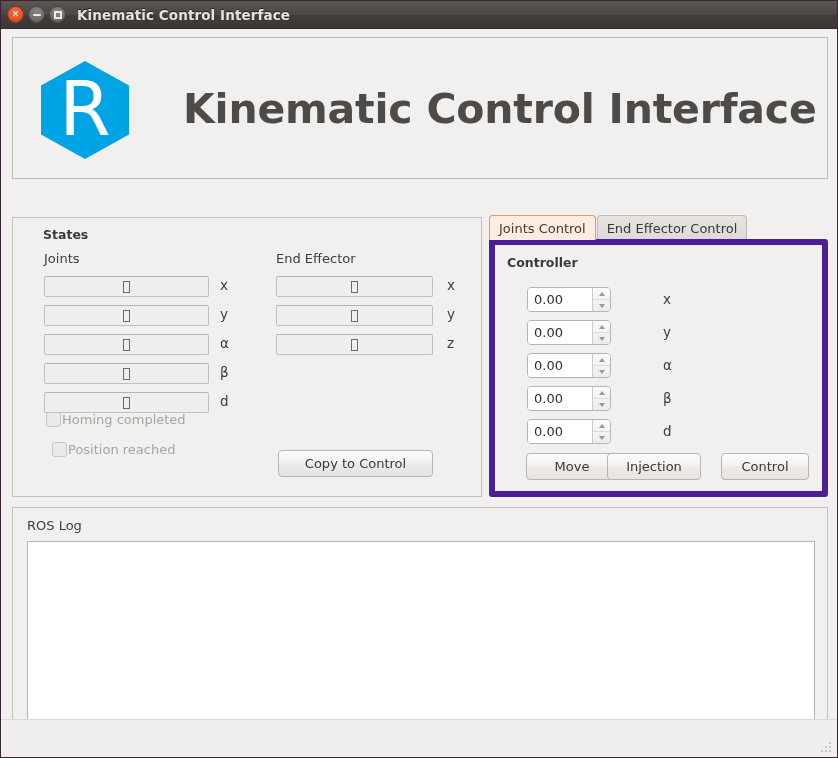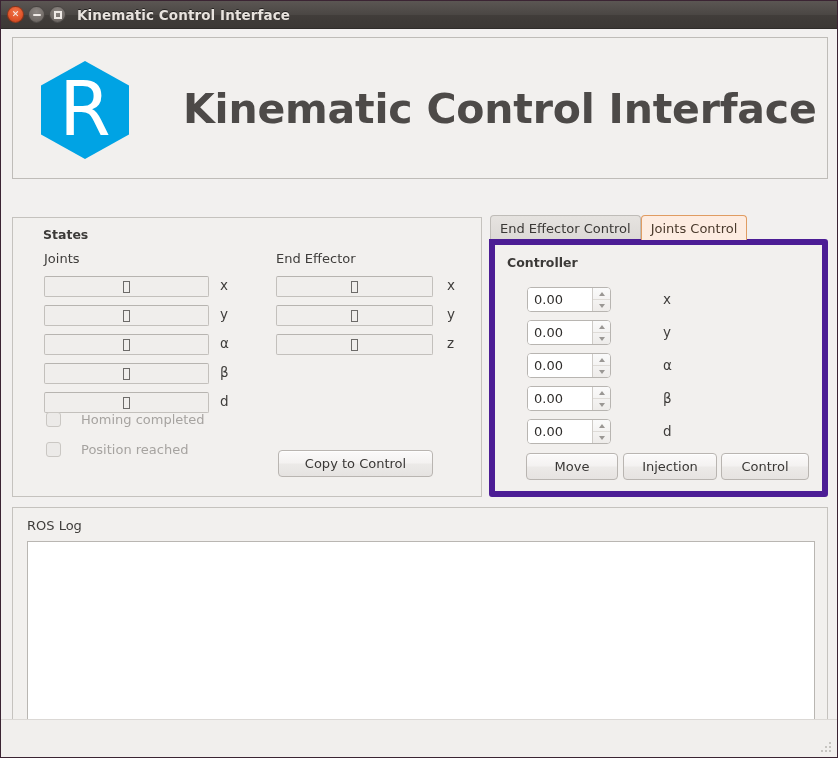--- a/index.html
+++ b/index.html
@@ -186,21 +186,21 @@
     color: #3f3d3b;
     width: 20px;
     text-align: left;
   }
 
   
   .checkrow {
     position: absolute;
     display: flex;
     align-items: center;
-    gap: 20px;
+    gap: 1px;
   }
   .cbox {
     width: 15px;
     height: 15px;
     box-sizing: border-box;
     border: 1px solid #cac7c3;
     border-radius: 3px;
     background: #eceae8;
   }
   .cbox-label {
@@ -467,32 +467,32 @@
 
       <div class="rofield" style="left:263px; top:116px; width:157px;">
         <span class="tofu"></span>
       </div>
       <div class="axis-label" style="left:434px; top:117px;">z</div>
 
       <div class="checkrow" style="left:33px; top:194px;">
         <span class="cbox"></span>
         <span class="cbox-label">Homing completed</span>
       </div>
-      <div class="checkrow" style="left:33px; top:224px;">
+      <div class="checkrow" style="left:39px; top:224px;">
         <span class="cbox"></span>
         <span class="cbox-label">Position reached</span>
       </div>
 
       <div class="btn" style="left:265px; top:232px; width:155px;">Copy to Control</div>
     </div>
 
     <div id="tabwidget">
       <div class="tabbar">
+        <div class="tab active">Joints Control</div>
         <div class="tab inactive">End Effector Control</div>
-        <div class="tab active">Joints Control</div>
       </div>
 
       <div class="tabpage">
         <div class="ctrl-title">Controller</div>
 
         <div class="spin" style="left:32px; top:42px;">
           <div class="val">0.00</div>
           <div class="arrows">
             <div class="up">
                 <span class="tri-up"></span>
@@ -550,21 +550,21 @@
                 <span class="tri-up"></span>
               </div>
             <div class="dn">
                 <span class="tri-dn"></span>
               </div>
           </div>
         </div>
         <div class="axis-label" style="left:168px; top:178px;">d</div>
 
         <div class="btn" style="left:31px; top:208px; width:92px;">Move</div>
-        <div class="btn" style="left:128px; top:208px; width:94px;">Injection</div>
+        <div class="btn" style="left:112px; top:208px; width:94px;">Injection</div>
         <div class="btn" style="left:226px; top:208px; width:88px;">Control</div>
       </div>
     </div>
 
     <div class="panel" id="log-group">
       <div class="log-label">ROS Log</div>
       <div class="logbox"></div>
     </div>
 
     <div class="statusbar">

